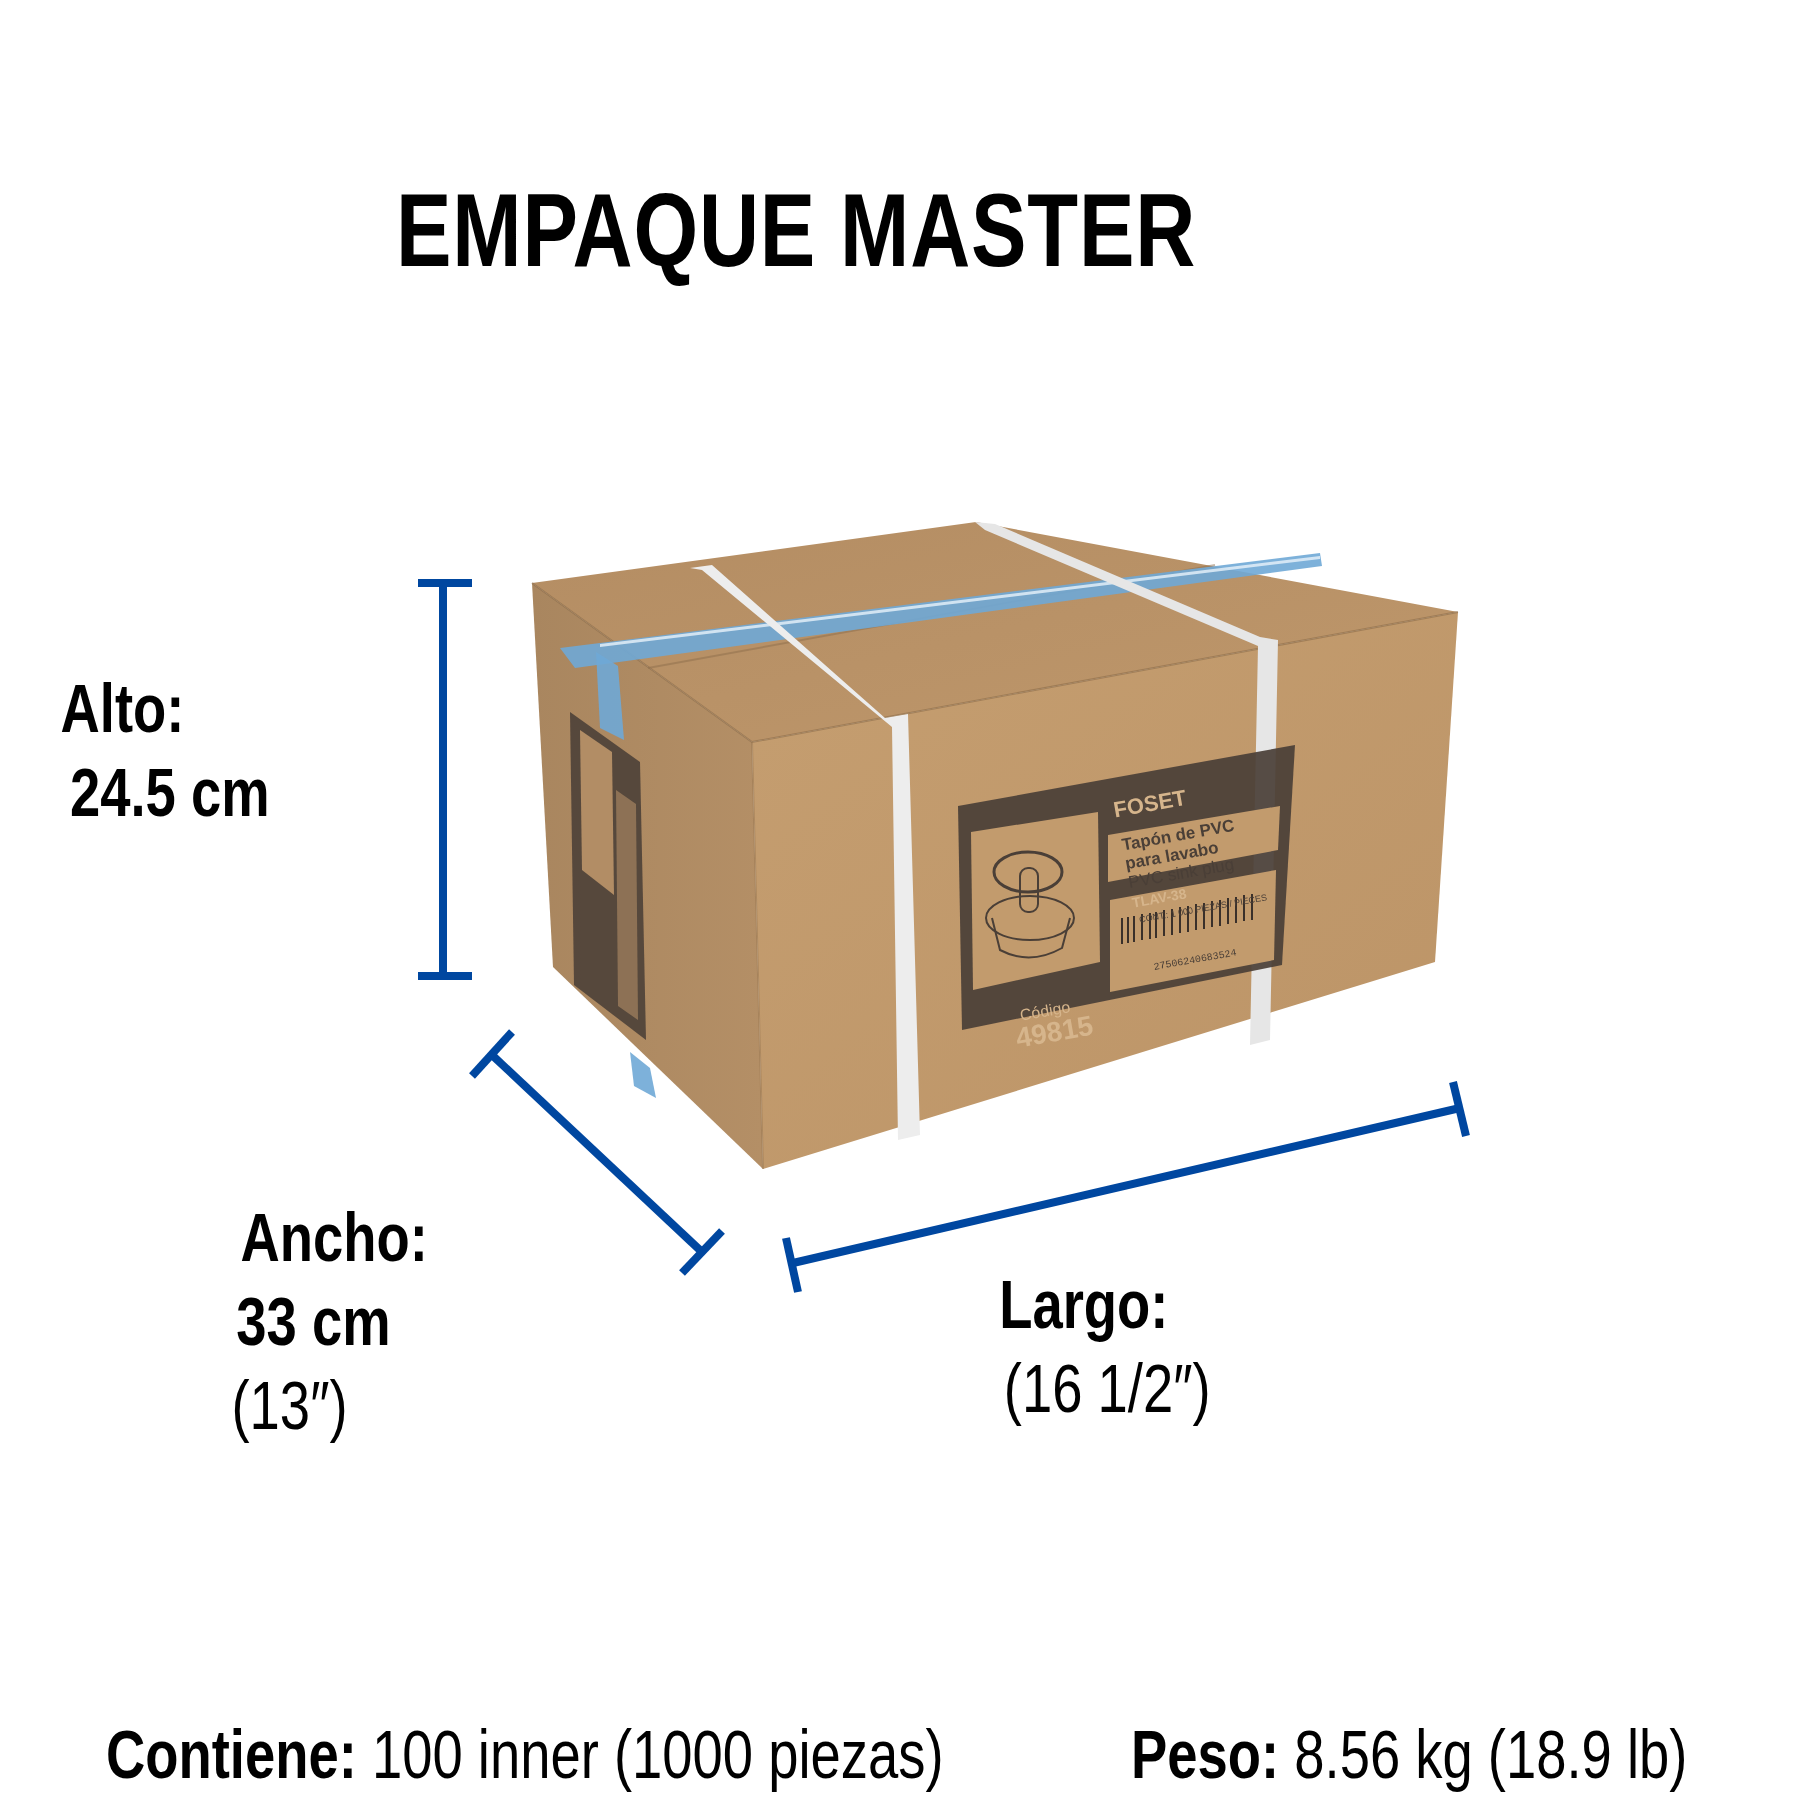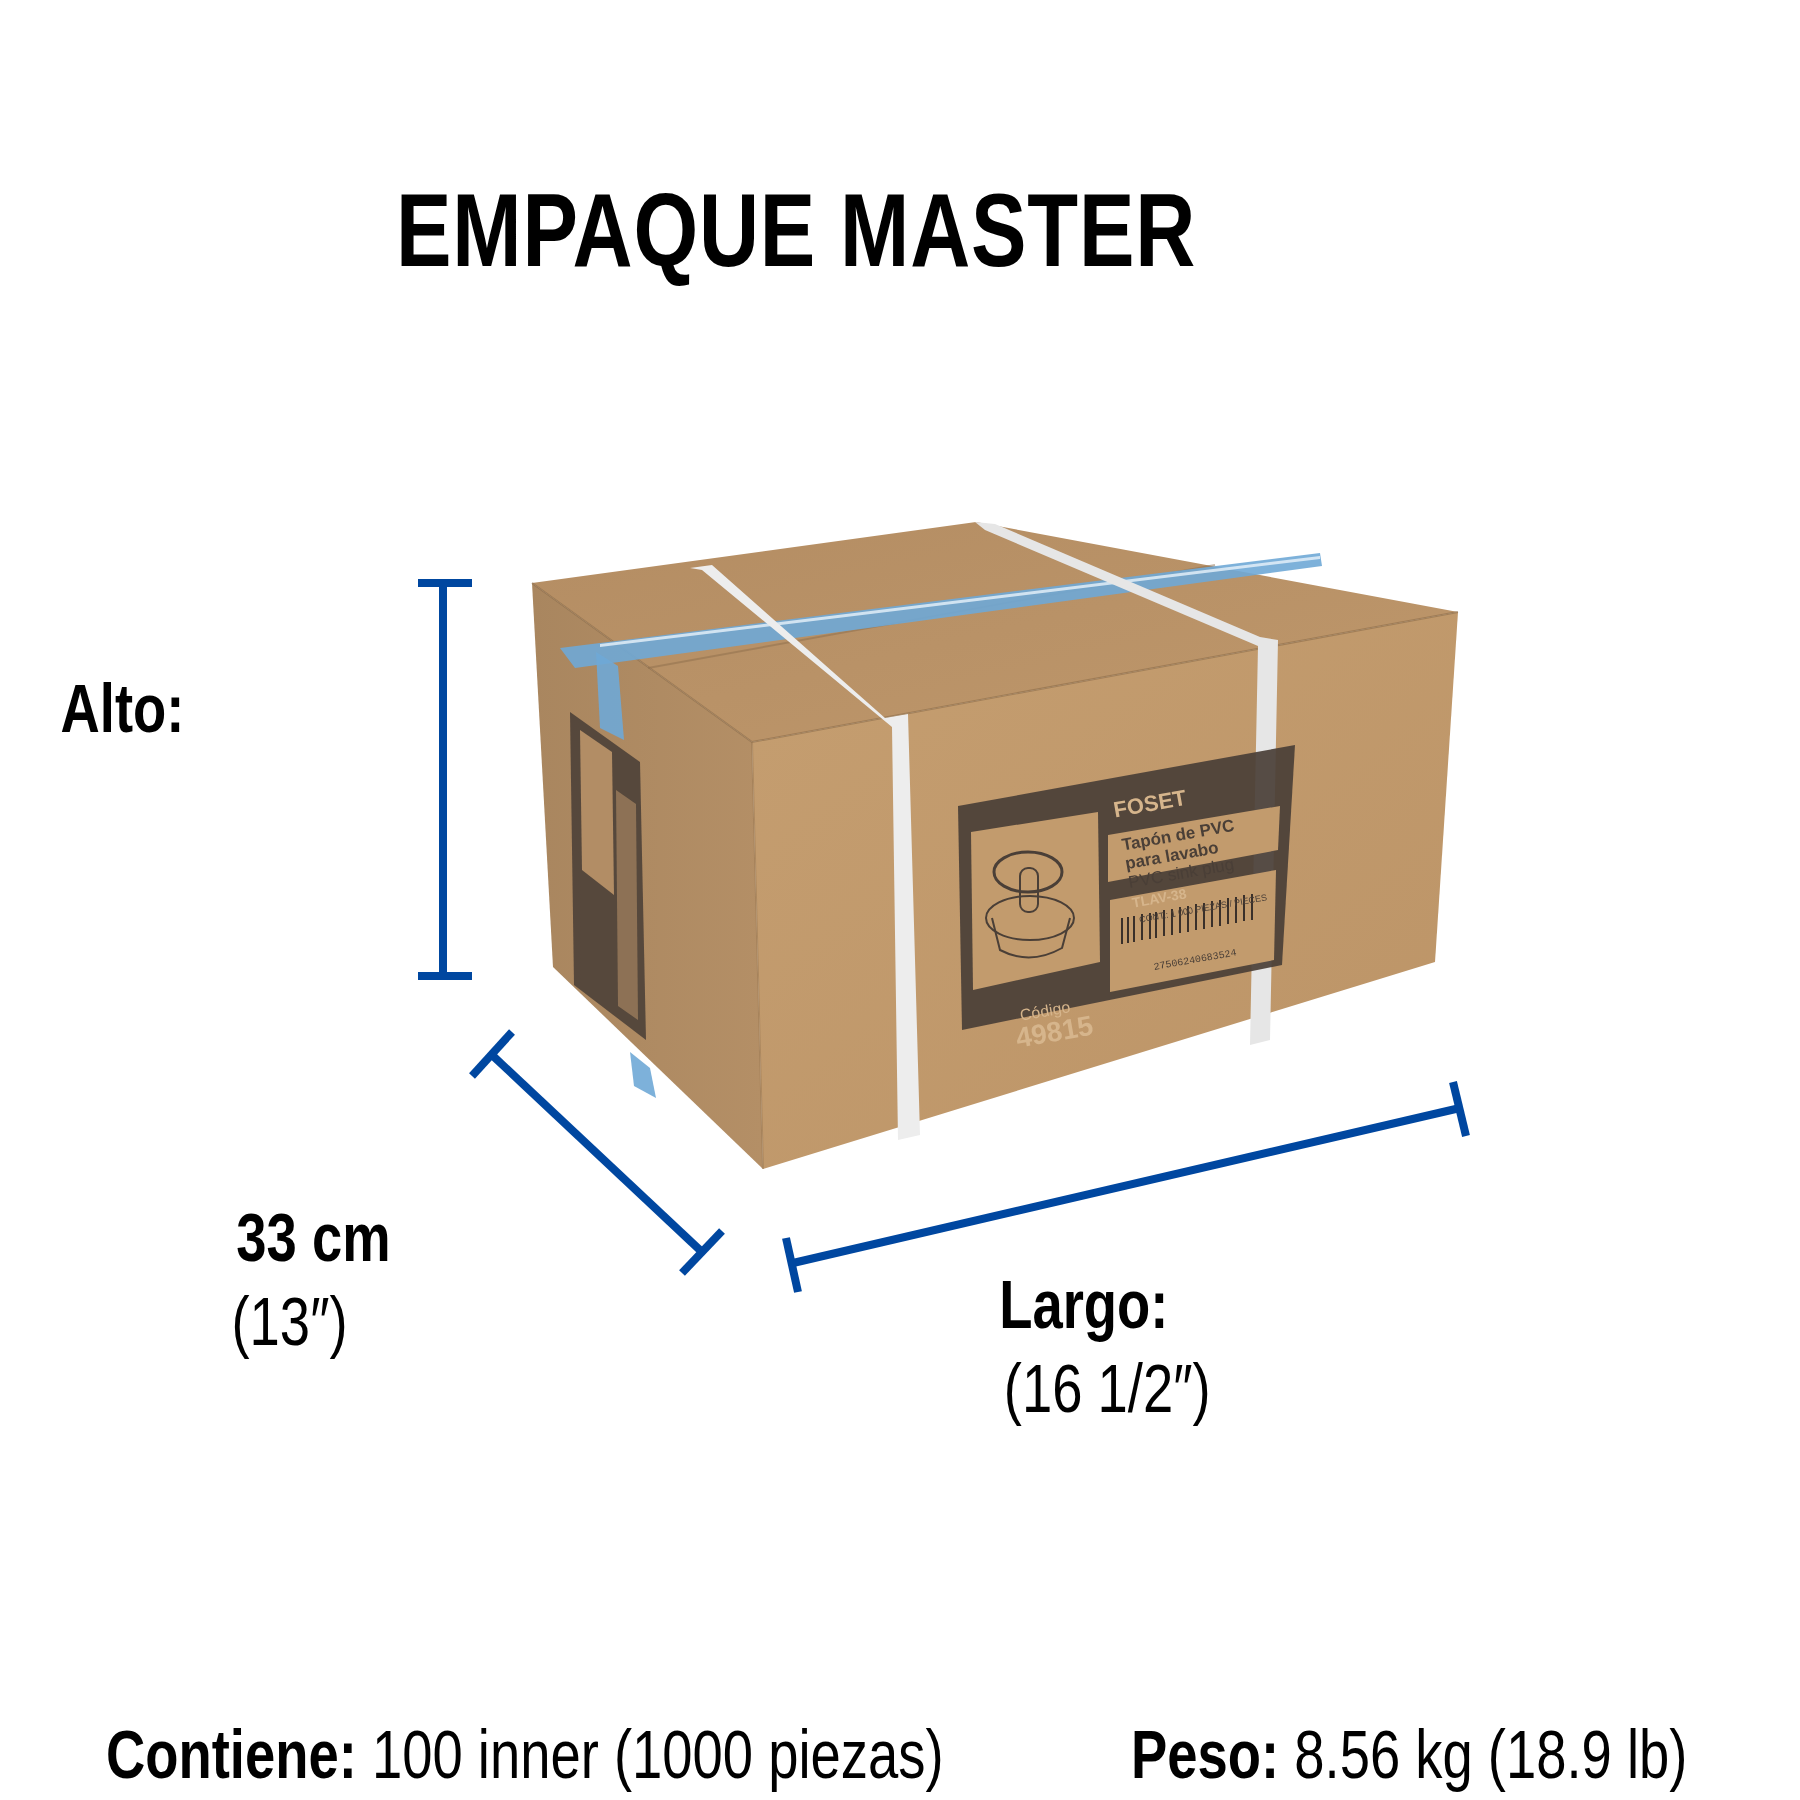--- a/index.html
+++ b/index.html
@@ -134,23 +134,25 @@
     <g>
       <line x1="793" y1="1263" x2="1460" y2="1108"></line>
       <line x1="786" y1="1238" x2="798" y2="1292"></line>
       <line x1="1453" y1="1082" x2="1466" y2="1136"></line>
     </g>
   </g>
 </svg>
 
 <div id="alto" class="dim-label">
   <span class="line b"><span class="cond">Alto:</span></span>
+  <span class="line b"><span class="cond">24.5 cm</span></span>
 </div>
 
 <div id="ancho" class="dim-label">
+  <span class="line b"><span class="cond">Ancho:</span></span>
   <span class="line b"><span class="cond">33 cm</span></span>
   <span class="line n"><span class="cond">(13″)</span></span>
 </div>
 
 <div id="largo" class="dim-label">
   <span class="line b"><span class="cond">Largo:</span></span>
   <span class="line n"><span class="cond">(16 1/2″)</span></span>
 </div>
 
 <div id="contains" class="footer">

